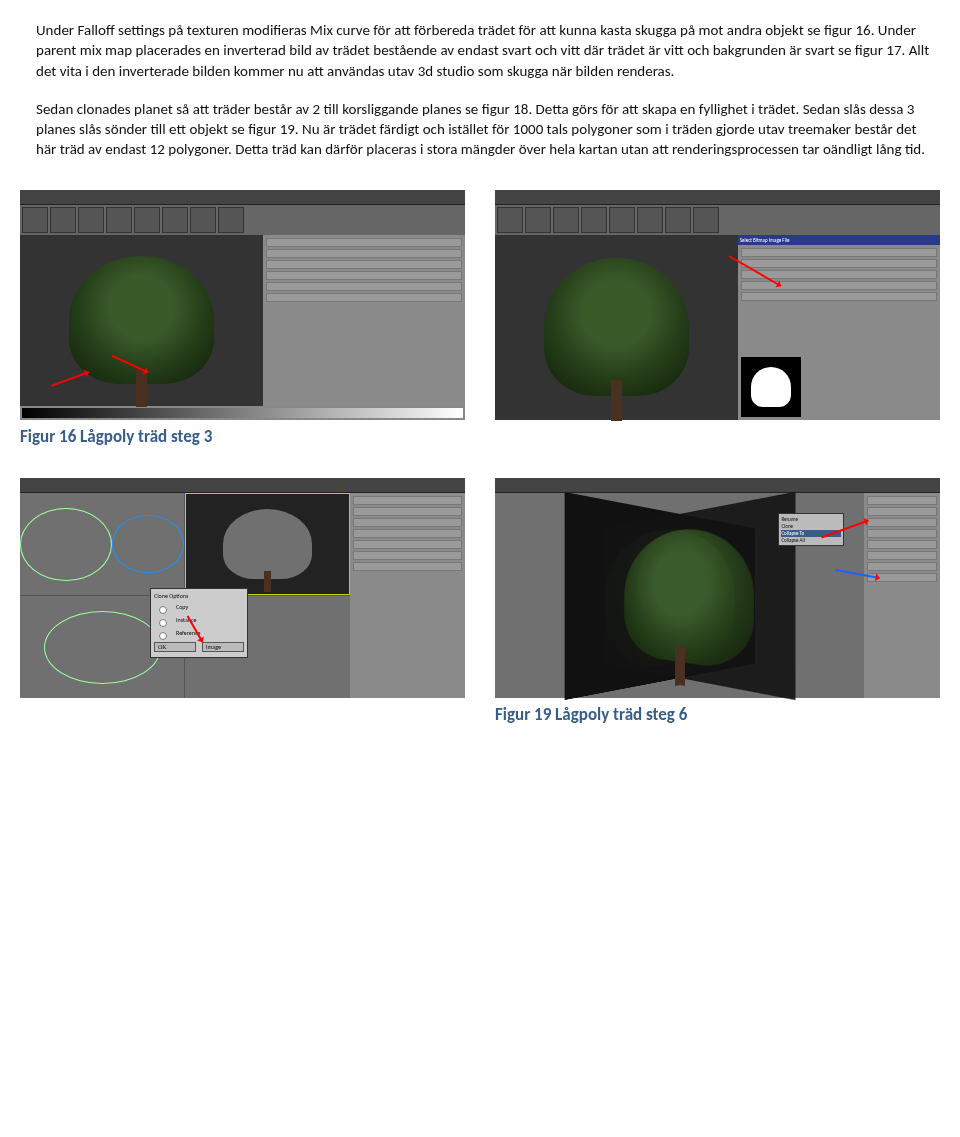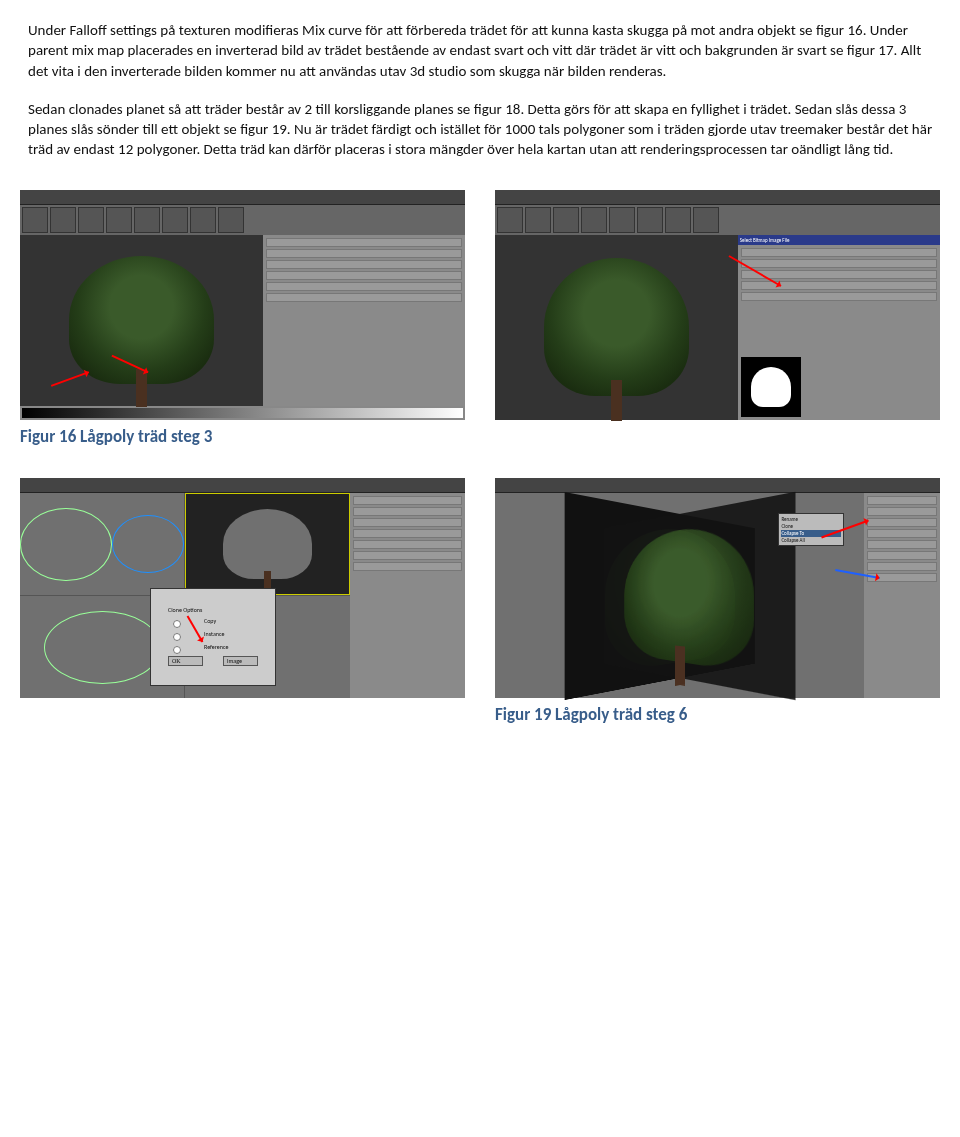--- a/index.html
+++ b/index.html
@@ -1,16 +1,16 @@
 <!DOCTYPE html>
 <html><head>
 <meta charset="utf-8">
 <style>
 body { font-family: Calibri, Arial, sans-serif; font-size: 15px; width: 920px; margin: 20px auto; color: #111; line-height: 1.35; }
-p { margin: 0 0 18px 8px; }
+p { margin: 0 0 18px 16px; }
 .figs-row { display: flex; justify-content: space-between; gap: 30px; margin: 30px 0 10px 0; }
 .fig { flex: 1; }
 .fig-img { background: #888; height: 230px; width: 100%; display: flex; flex-direction: column; position: relative; }
 .fig-img.wide { height: 220px; }
 .toolbar { background: #444; height: 14px; border-bottom: 1px solid #222; }
 .panels { flex: 1; display: flex; background: #777; }
 .vp { flex: 1.2; background: #333; display: flex; align-items: center; justify-content: center; position: relative; }
 .side { flex: 1; background: #8a8a8a; display: flex; flex-direction: column; font-size: 6px; color: #222; }
 .tree-sil { width: 60%; height: 75%; background: radial-gradient(circle at 50% 40%, #3a5a2a 30%, #243d18 60%, #1a2d10 80%); border-radius: 50% 50% 35% 35%; position: relative; }
 .tree-sil::after { content:""; position:absolute; bottom:-18%; left:46%; width:8%; height:30%; background:#4a3020; }
@@ -21,22 +21,22 @@
 .arrow::after { content:"";position:absolute;right:-4px;top:-3px;border:4px solid transparent;border-left-color:#f00; }
 .circ { width: 70%; height:70%; border-radius:50%; border:1px solid #9f9; position:absolute; }
 .circ2 { width: 55%; height:55%; border-radius:50%; border:1px solid #1e90ff; position:absolute; }
 .quad { flex:1; display:grid; grid-template-columns:1fr 1fr; grid-template-rows:1fr 1fr; gap:1px; background:#555; }
 .quad div { background:#707070; display:flex; align-items:center; justify-content:center; position:relative; }
 .caption { color:#385d8a; font-size:17px; font-weight:bold; margin-top:6px; }
 .panel-rows { flex:1; padding:3px; display:flex; flex-direction:column; gap:2px; }
 .panel-rows div { background:#9a9a9a; height:7px; border:1px solid #777; }
 .bw-tree { width: 60px; height:60px; background:#000; display:flex; align-items:center; justify-content:center; }
 .bw-tree span { width:40px; height:40px; background:#fff; border-radius:50% 50% 30% 30%; }
-.dialog { position:absolute; background:#ccc; border:1px solid #333; padding:17px; font-size:6px; width:90px; }
-.dialog .row { display:flex; gap:20px; margin:2px 0; }
+.dialog { position:absolute; background:#ccc; border:1px solid #333; padding:3px; font-size:6px; width:90px; }
+.dialog .row { display:flex; gap:6px; margin:2px 0; }
 .dialog .row label { flex:1; }
 .dialog input { width:8px; height:8px; }
 </style>
 </head>
 <body>
 
 <p>Under Falloff settings på texturen modifieras Mix curve för att förbereda trädet för att kunna kasta skugga på mot andra objekt se figur 16. Under parent mix map placerades en inverterad bild av trädet bestående av endast svart och vitt där trädet är vitt och bakgrunden är svart se figur 17. Allt det vita i den inverterade bilden kommer nu att användas utav 3d studio som skugga när bilden renderas.</p>
 <p>Sedan clonades planet så att träder består av 2 till korsliggande planes se figur 18. Detta görs för att skapa en fyllighet i trädet. Sedan slås dessa 3 planes slås sönder till ett objekt se figur 19. Nu är trädet färdigt och istället för 1000 tals polygoner som i träden gjorde utav treemaker består det här träd av endast 12 polygoner. Detta träd kan därför placeras i stora mängder över hela kartan utan att renderingsprocessen tar oändligt lång tid.</p>
 
 <div class="figs-row">

